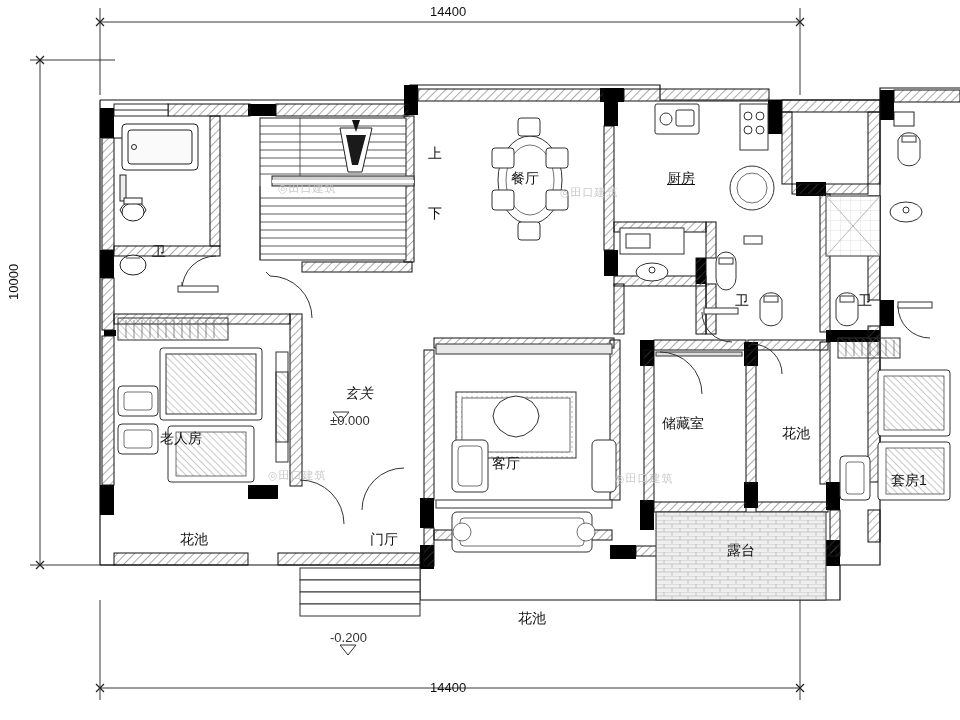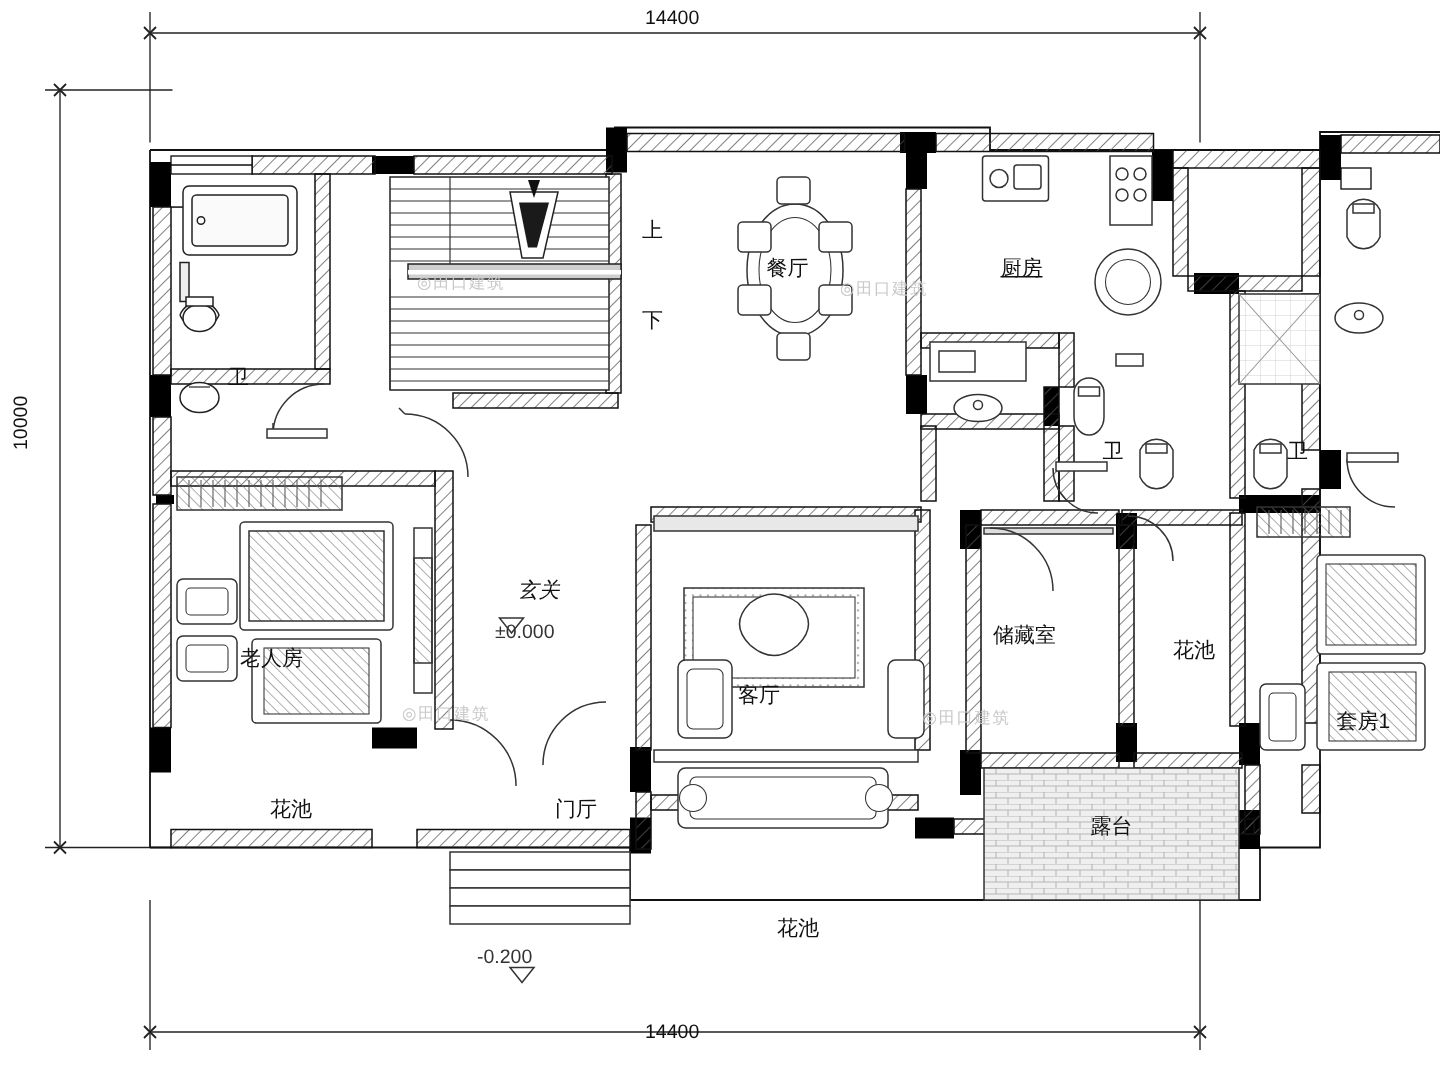--- a/index.html
+++ b/index.html
@@ -360,18 +360,18 @@
 <div class="lbl" style="left:492px;top:455px;">客厅</div>
 <div class="lbl" style="left:662px;top:415px;text-align:right;">储藏室</div>
 <div class="lbl" style="left:782px;top:425px;">花池</div>
 <div class="lbl" style="left:891px;top:472px;">套房1</div>
 <div class="lbl" style="left:180px;top:531px;">花池</div>
 <div class="lbl" style="left:334px;top:531px;margin-left:36px;">门厅</div>
 <div class="lbl" style="left:727px;top:542px;text-align:right;">露台</div>
 <div class="lbl" style="left:518px;top:610px;">花池</div>
 
 <div class="elev" style="left:330px;top:413px;">±0.000</div>
-<div class="elev" style="left:318px;top:630px;">-0.200</div>
+<div class="elev" style="left:330px;top:630px;">-0.200</div>
 
 <div class="wm" style="left:278px;top:181px;">◎田口建筑</div>
 <div class="wm" style="left:560px;top:185px;">◎田口建筑</div>
 <div class="wm" style="left:268px;top:468px;">◎田口建筑</div>
 <div class="wm" style="left:615px;top:471px;">◎田口建筑</div>
 
 </body></html>

